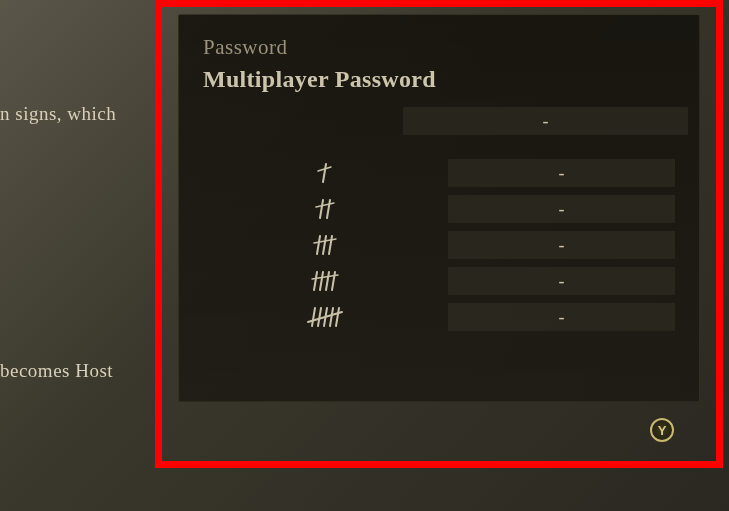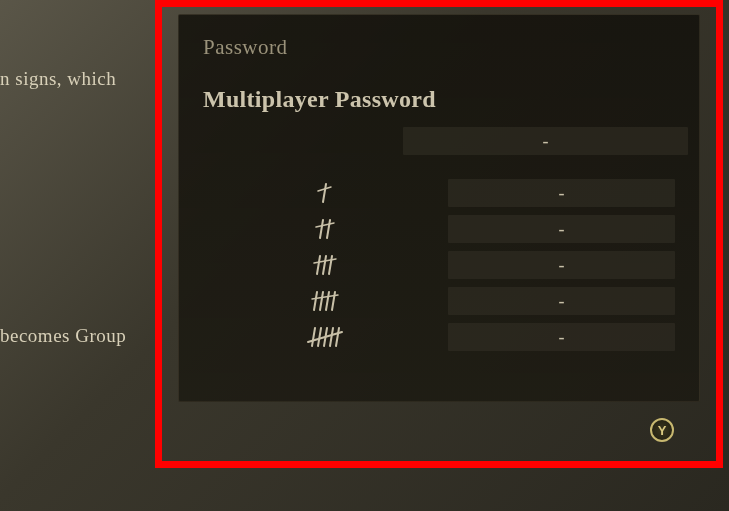--- a/index.html
+++ b/index.html
@@ -17,20 +17,21 @@
       overflow: hidden;
       position: relative;
     }
     
     .background-text {
       position: absolute;
       left: 0;
       color: #d8d0b8;
       font-size: 19px;
       letter-spacing: 0.5px;
+      margin-top: 35px;
     }
     
     .bg-text-1 {
       top: 68px;
     }
     
     .bg-text-2 {
       top: 325px;
     }
     
@@ -53,21 +54,21 @@
       height: 388px;
       background: linear-gradient(180deg, rgba(20,18,12,0.88) 0%, rgba(28,26,18,0.85) 100%);
       border: 1px solid rgba(100,90,70,0.3);
       border-radius: 2px;
       padding: 20px 24px;
     }
     
     .panel-title {
       color: #9a927a;
       font-size: 21px;
-      margin-bottom: 26px;
+      margin-bottom: 6px;
       letter-spacing: 0.5px;
     }
     
     .section-label {
       color: #ccc4ac;
       font-size: 24px;
       margin-bottom: 12px;
       letter-spacing: 0.3px;
       font-weight: bold;
     }
@@ -139,21 +140,21 @@
       color: #d8c880;
       font-size: 13px;
       font-weight: bold;
       font-family: Arial, sans-serif;
     }
   </style>
 </head>
 <body>
 
 <div class="background-text bg-text-1">n signs, which</div>
-<div class="background-text bg-text-2">becomes Group</div>
+<div class="background-text bg-text-2">becomes Host</div>
 
 <div class="password-panel">
   <div class="panel-title">Password</div>
 
   <div class="section-label">Multiplayer Password</div>
   <div class="input-row multiplayer-row">
     <div class="value-cell">-</div>
   </div>
 
 

